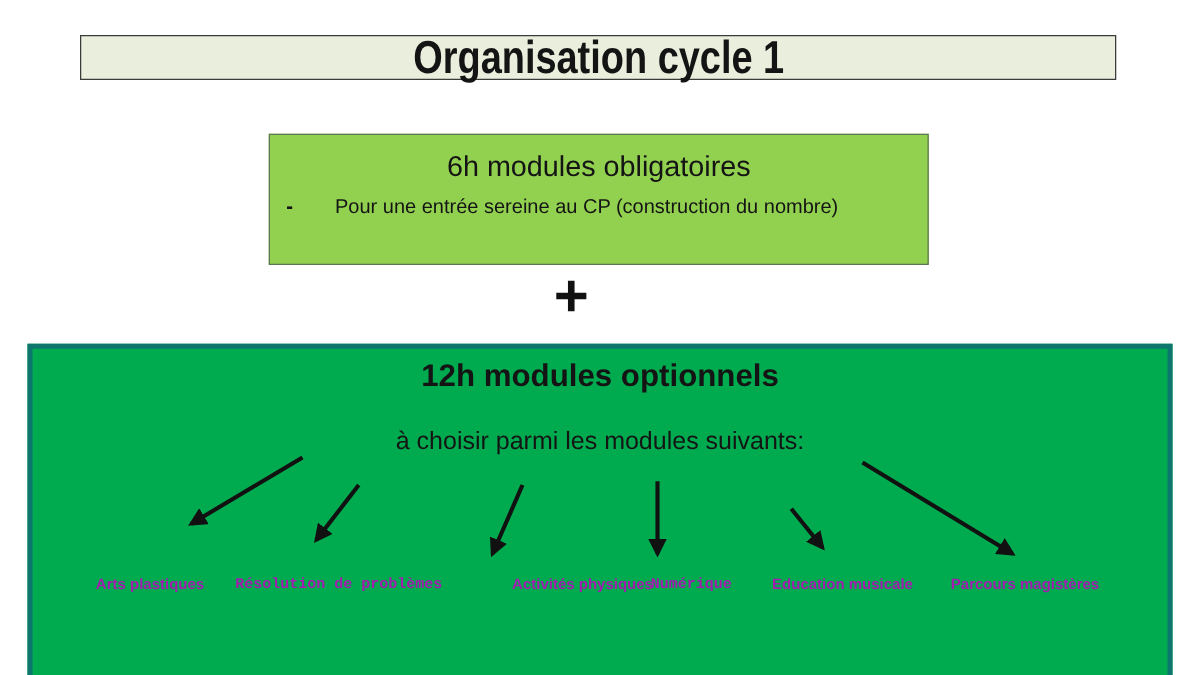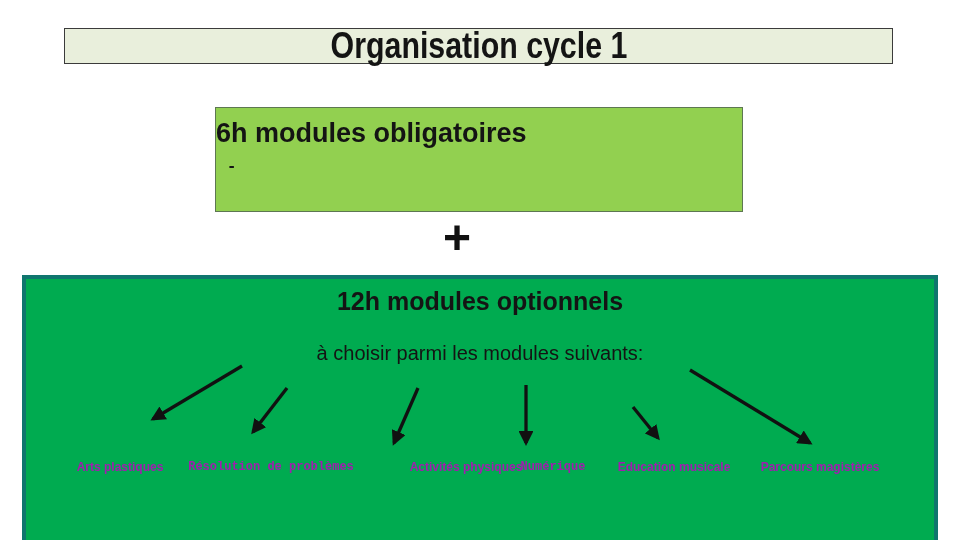--- a/index.html
+++ b/index.html
@@ -21,21 +21,21 @@
   .title-text {
     font-weight:bold; font-size:37px; line-height:34px; color:var(--ink);
     transform:scaleX(0.82); transform-origin:center; white-space:nowrap;
   }
 
   .mandatory-box {
     position:absolute; left:215px; top:107px; width:528px; height:105px;
     background:var(--light-green); border:1px solid #5d7752; box-sizing:border-box;
   }
   .mandatory-heading {
-    font-weight:bold; font-size:27px; line-height:30px;
+    text-align:center; font-weight:normal; font-size:23px; line-height:30px;
     color:var(--ink); margin-top:10px;
   }
   .bullets { margin-top:7px; }
   .bullet-row {
     position:relative; font-size:16px; line-height:22px; color:var(--ink);
     padding-left:52px; white-space:nowrap;
   }
   .bullet-marker { position:absolute; left:13px; font-weight:bold; }
 
   .plus {
@@ -73,21 +73,21 @@
 <div class="slide">
 
   <div class="title-box">
     <div class="title-text">Organisation cycle 1</div>
   </div>
 
   <div class="mandatory-box">
     <div class="mandatory-heading">6h modules obligatoires</div>
     <div class="bullets">
         <div class="bullet-row"><span class="bullet-marker">-</span></div>
-        <div class="bullet-row"><span class="bullet-marker">-</span></div>
+        <div class="bullet-row"><span class="bullet-marker">-</span><span>Pour une entrée sereine au CP (construction du nombre)</span></div>
       </div>
   </div>
 
   <div class="plus">+</div>
 
   <div class="optional-box">
     <div class="optional-heading">12h modules optionnels</div>
     <div class="optional-sub">à choisir parmi les modules suivants:</div>
   </div>
 

